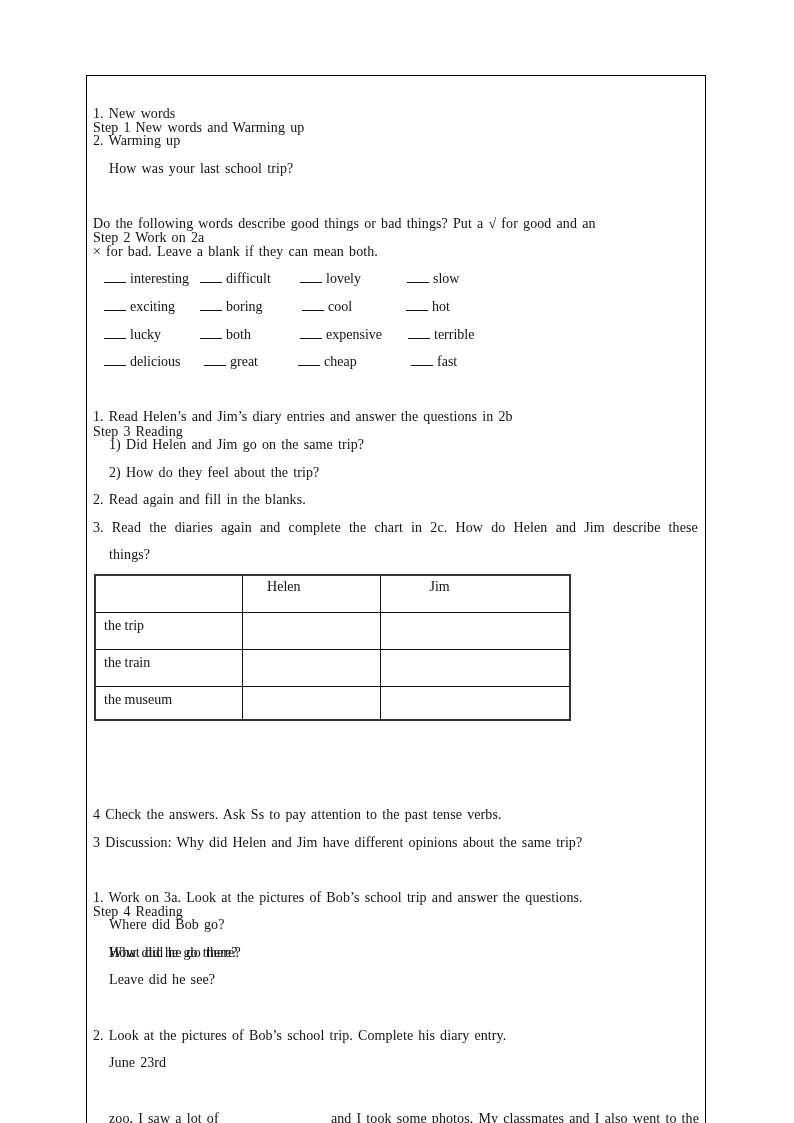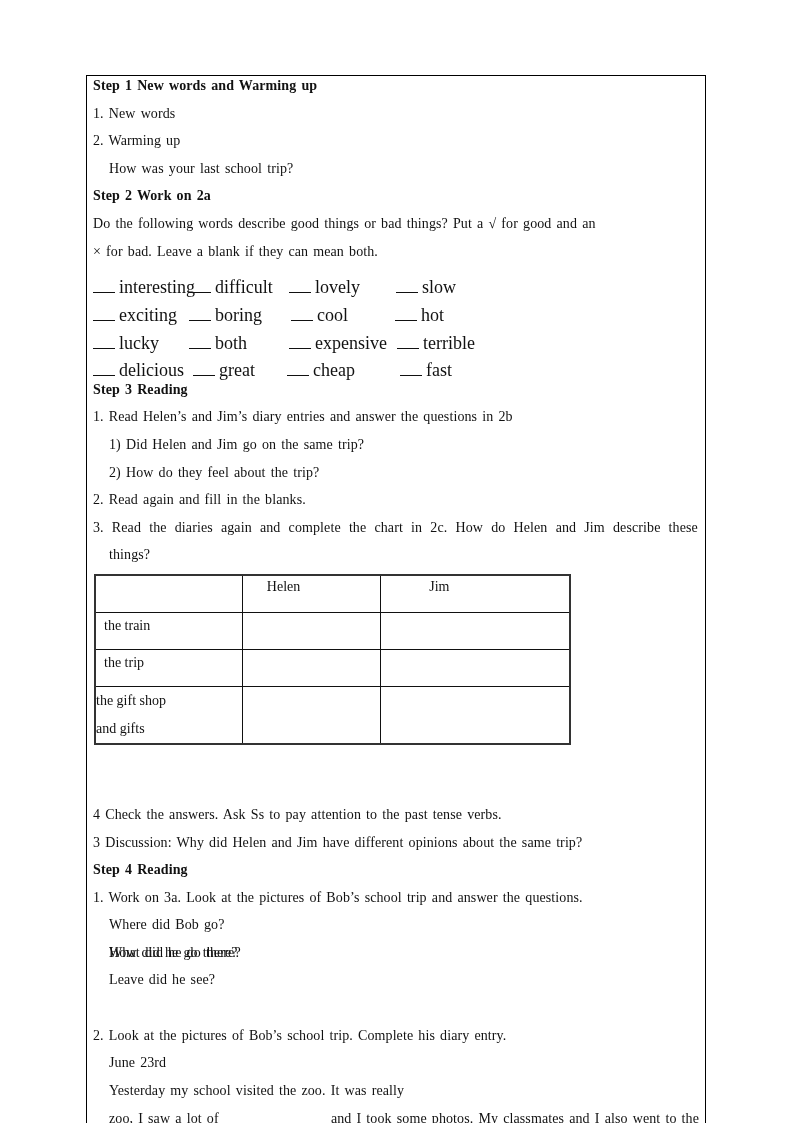--- a/index.html
+++ b/index.html
@@ -10,24 +10,24 @@
     }
     .frame {
       position: absolute; left: 86px; top: 75px; width: 620px; height: 1060px;
       border-left: 1px solid #000; border-right: 1px solid #000; border-top: 1px solid #000;
       box-sizing: border-box;
     }
     .line {
       position: absolute; left: 93px; font-size: 14px; line-height: 18px;
       white-space: nowrap; letter-spacing: 0.1px; word-spacing: 1.5px;
     }
-    .bold { font-weight: bold; }
+    .bold { font-weight: normal; margin-top: 42px; }
     .ind1 { left: 109px; }
     .ind2 { left: 109px; }
-    .words-row { position: absolute; left: 93px; font-size: 18px; line-height: 18px; height: 18px; width: 600px; margin-top: 8px; }
+    .words-row { position: absolute; left: 104px; font-size: 14px; line-height: 18px; height: 18px; width: 600px; }
     .word { position: absolute; top: 0; white-space: nowrap; }
     .blank { display: inline-block; width: 22px; border-bottom: 1px solid #111; height: 12px; vertical-align: baseline; margin-right: 4px; }
     .fill-blank { display: inline-block; width: 68px; border-bottom: 1px solid #111; height: 12px; vertical-align: baseline; margin: 0 4px; }
     .justify { width: 605px; display: flex; justify-content: space-between; white-space: nowrap; }
     table.chart {
       position: absolute; left: 94px; top: 574px; width: 477px; border-collapse: collapse;
       border: 2px solid #333; font-size: 14px;
     }
     table.chart td { border: 1px solid #111; vertical-align: top; padding: 0; }
     table.chart tr.h { height: 37px; }
@@ -113,56 +113,54 @@
     <td class="c0"></td>
     <td class="c1">
           <span class="hdr-helen">Helen</span>
         </td>
     <td class="c2">
           <span class="hdr-jim">Jim</span>
         </td>
   </tr>
   <tr class="r">
     <td>
-          <span class="cell-label">the train</span>
+          <span class="cell-label">the trip</span>
         </td>
     <td></td>
     <td></td>
   </tr>
   <tr class="r">
     <td>
-          <span class="cell-label">the trip</span>
+          <span class="cell-label">the train</span>
         </td>
     <td></td>
     <td></td>
   </tr>
-  <tr class="r4">
+  <tr class="r" style="height:34px">
     <td>
-      <span class="cell-label tight">the gift shop</span>
-      <span class="cell-label tight">and gifts</span>
-    </td>
+          <span class="cell-label">the museum</span>
+        </td>
     <td></td>
     <td></td>
   </tr>
 </tbody>
   </table>
 
 <div class="line" style="top:806px">4 Check the answers. Ask Ss to pay attention to the past tense verbs.</div>
 <div class="line" style="top:834px">3 Discussion:  Why did Helen and Jim have different opinions about the same trip?</div>
 
 <div class="line bold" style="top:861px">Step 4 Reading</div>
 <div class="line" style="top:889px">1. Work on 3a. Look at the pictures of Bob’s school trip and answer the questions.</div>
 <div class="line ind2" style="top:916px">Where did Bob go?</div>
 <div class="line ind2" style="top:944px">How did he go there?</div>
 <div class="line ind2" style="top:971px">Leave did he see?</div>
 <div class="line ind2" style="top:944px">What did he do there?</div>
 <div class="line" style="top:1027px">2. Look at the pictures of Bob’s school trip. Complete his diary entry.</div>
 <div class="line ind2" style="top:1054px">June 23rd</div>
 <div class="line ind2" style="top:1082px; width:590px; display:flex; justify-content:space-between;">
-  <span>Yesterday my school visited the zoo. It was really</span>
 </div>
 <div class="line ind2" style="top:1110px; width:590px; display:flex; justify-content:space-between;">
   <span style="display:flex; align-items:baseline;">
       <span>zoo, I saw a lot of</span>
       <span class="fill-blank" style="border-bottom-color:transparent;"></span>
     </span>
   <span>and I took some photos. My classmates and I also went to the</span>
 </div>
 
 </body></html>

